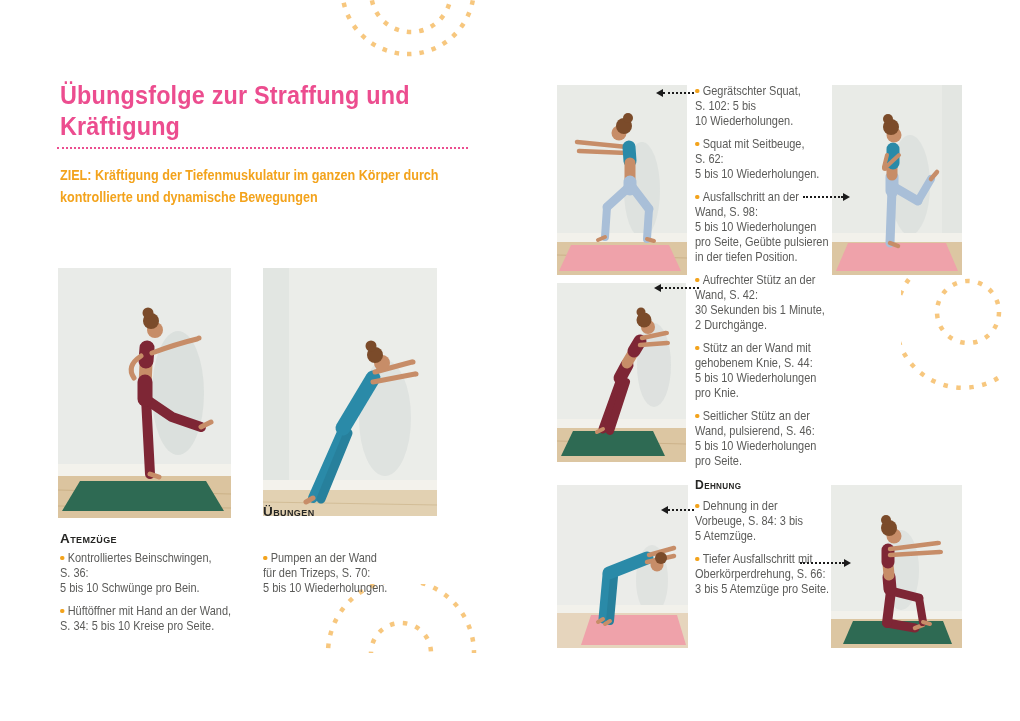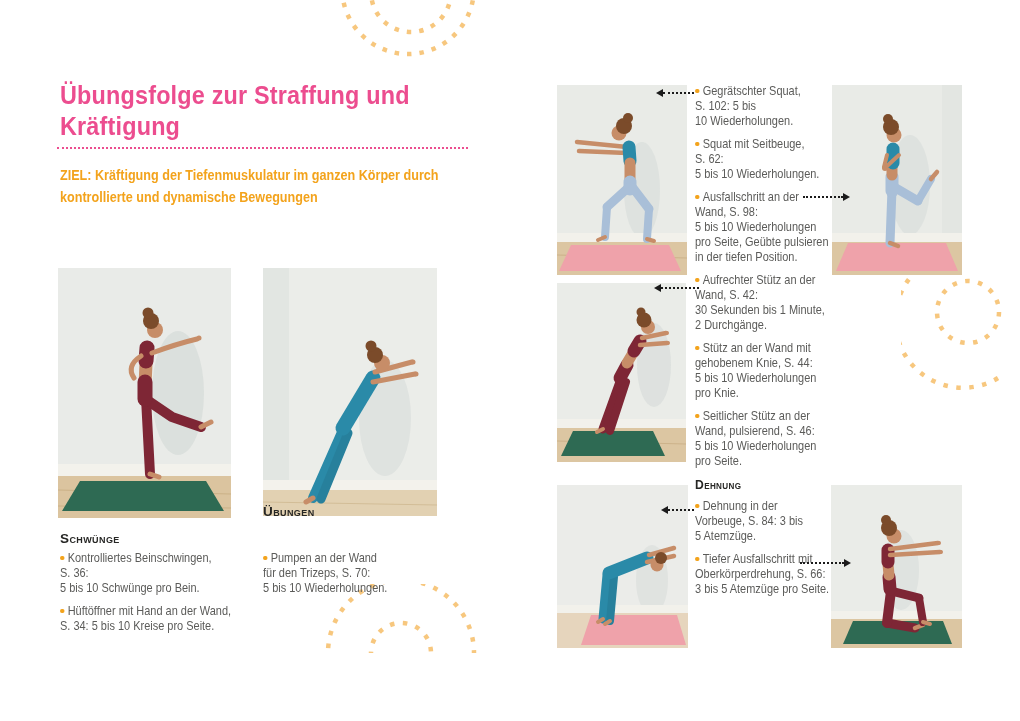--- a/index.html
+++ b/index.html
@@ -94,21 +94,21 @@
       <path d="M112,104 L149,94" stroke="#C78D68" stroke-width="5" stroke-linecap="round"></path>
       <path d="M110,114 L152,106" stroke="#C78D68" stroke-width="5" stroke-linecap="round"></path>
       <circle cx="150" cy="94" r="2.5" fill="#C78D68"></circle>
       <circle cx="153" cy="106" r="2.5" fill="#C78D68"></circle>
       <circle cx="119" cy="95" r="8" fill="#C78D68"></circle>
       <circle cx="112" cy="87" r="8" fill="#7B4B2A"></circle>
       <circle cx="108" cy="78" r="5.5" fill="#7B4B2A"></circle>
     </svg>
   </figure>
 
-  <div class="abs sc-head" style="left:60px;top:531px">Schwünge</div>
+  <div class="abs sc-head" style="left:60px;top:531px">Atemzüge</div>
   <div class="abs narrow" style="left:60px;top:551px;width:230px">
     <div class="item"><span class="dot"></span><span class="pre">Kontrolliertes Beinschwingen,
 S. 36:
 5 bis 10 Schwünge pro Bein.</span></div>
     <div class="item"><span class="dot"></span><span class="pre">Hüftöffner mit Hand an der Wand,
 S. 34: 5 bis 10 Kreise pro Seite.</span></div>
   </div>
 
   <div class="abs sc-head" style="left:263px;top:504px">Übungen</div>
   <div class="abs narrow" style="left:263px;top:551px;width:200px">

